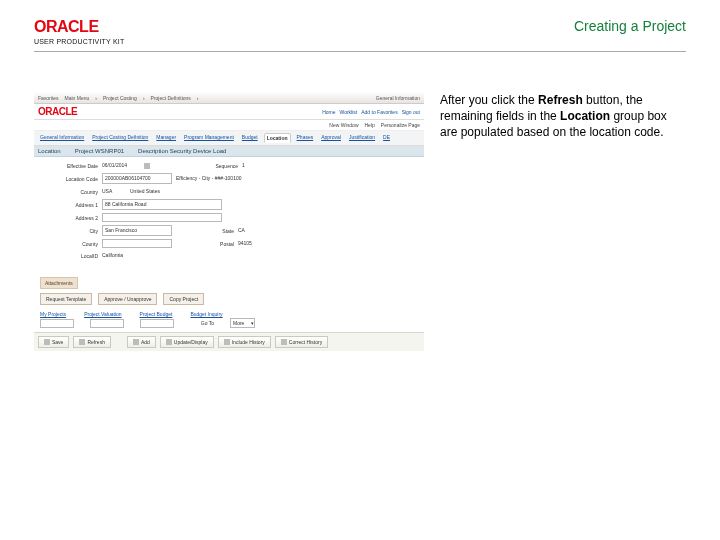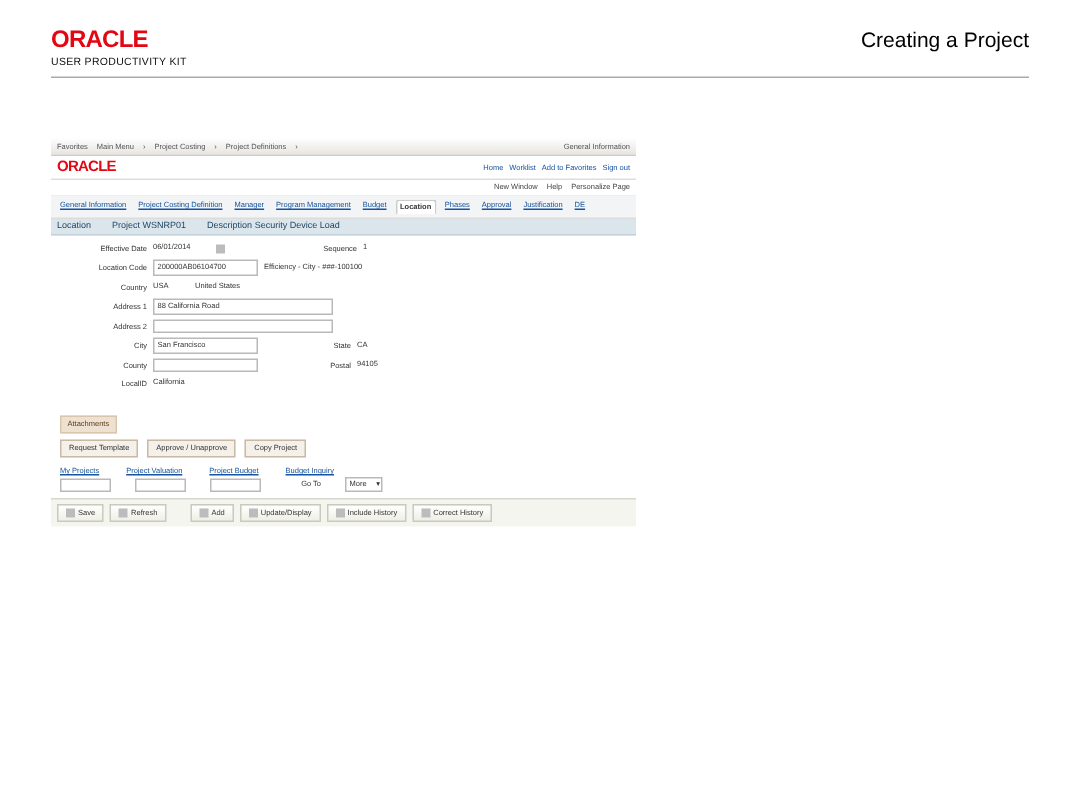--- a/index.html
+++ b/index.html
@@ -1,21 +1,21 @@
 <!DOCTYPE html>
 <html><head>
 <meta charset="utf-8">
 <style>
   * { box-sizing: border-box; margin: 0; padding: 0; }
   body { width: 720px; height: 540px; background: #fff; font-family: Arial, sans-serif; font-size: 11px; color: #333; position: relative; }
   .header { padding: 18px 34px 0 34px; display: flex; justify-content: space-between; align-items: flex-start; }
   .logo-block { }
   .oracle-logo { color: #e30613; font-weight: bold; font-size: 16px; letter-spacing: -0.5px; }
   .oracle-sub { font-size: 7px; color: #111; margin-top: 2px; letter-spacing: 0.2px; }
-  .page-title { font-size: 14px; color: #000000; }
+  .page-title { font-size: 14px; color: #15803d; }
   .hr { border: none; border-top: 1px solid #aaa; margin: 6px 34px 0 34px; }
 
   .main { display: flex; padding: 40px 0 0 34px; gap: 16px; }
   .screenshot { width: 390px; background: #fff; }
   .ss-topbar { background: linear-gradient(#fff, #e8e4e0); height: 12px; display: flex; align-items: center; padding: 0 4px; gap: 6px; font-size: 5px; color: #555; border-bottom: 1px solid #ccc; }
   .ss-topbar span:last-child { margin-left: auto; }
   .ss-oracle-row { display:flex; align-items:center; padding: 2px 4px; border-bottom:1px solid #ddd; }
   .ss-oracle-row .ss-oracle { color: #e30613; font-weight: bold; font-size: 10px; letter-spacing:-0.5px; }
   .ss-oracle-row .ss-right { margin-left:auto; font-size:5px; color:#1653a0; display:flex; gap:4px; }
   .ss-subheader { display:flex; justify-content:flex-end; padding: 2px 4px; font-size:5px; gap:6px; color:#444; border-bottom:1px solid #eee;}
@@ -191,14 +191,17 @@
           <span>Include History</span>
         </span>
       <span class="bbtn">
           <span class="ic"></span>
           <span>Correct History</span>
         </span>
     </div>
   </div>
 
   <div class="instructions">
+    <div class="step-body">
+      <span>After you click the </span><b>Refresh</b><span> button, the remaining fields in the </span><b>Location</b><span> group box are populated based on the location code.</span>
+    </div>
   </div>
 </div>
 
 </body></html>

